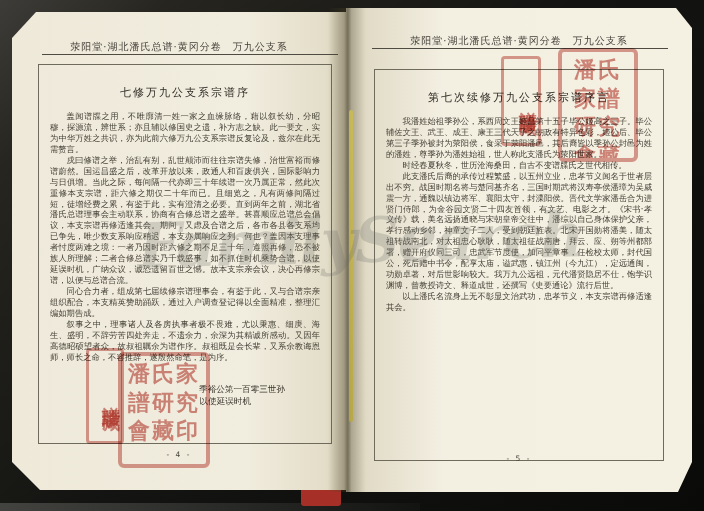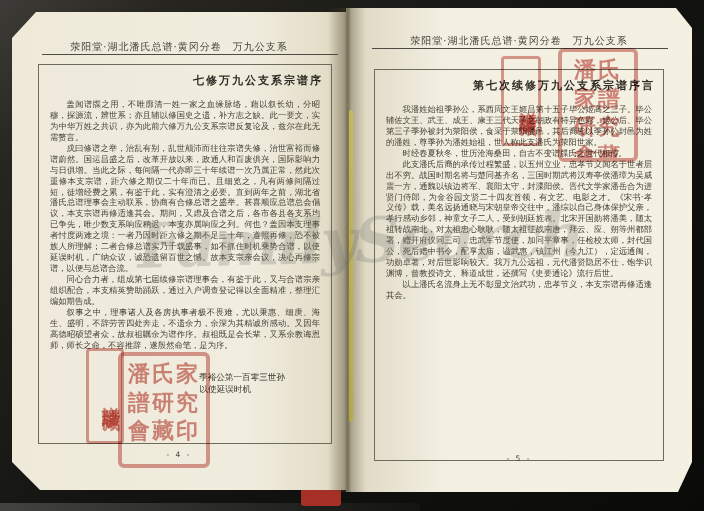--- a/index.html
+++ b/index.html
@@ -37,21 +37,21 @@
   .page-left .running-head{top:28px;}
   .page-right .running-head{top:26px;}
   .head-rule{position:absolute;height:0;border-top:1px solid #4e4b42;}
   .page-left .head-rule{top:42px;left:30px;right:8px;}
   .page-right .head-rule{top:40px;left:26px;right:24px;}
 
   .box{position:absolute;border:1px solid #6e6a5c;background:rgba(255,255,255,.03);}
   .page-left .box{top:52px;left:26px;width:292px;height:378px;}
   .page-right .box{top:61px;left:28px;width:288px;height:390px;}
 
-  .page-title{margin:8px 8px 0;text-align:right;font-size:11px;font-weight:bold;
+  .page-title{margin:20px 8px 0;text-align:center;font-size:11px;font-weight:normal;
     letter-spacing:2px;color:#2f2c25;}
   .body{margin:11px 11px 0;font-size:8.3px;line-height:1.32;text-align:justify;color:#433f34;}
   .body p{margin:0;text-indent:2em;}
   .sig{margin-top:20px;font-size:8.6px;color:#3c382e;}
   .sig div{line-height:1.5;}
   .sig .s1{text-align:right;padding-right:46px;}
   .sig .s2{text-align:right;padding-right:80px;}
   .sig .s3{text-align:right;padding-right:24px;}
   .pagenum{position:absolute;left:0;right:0;text-align:center;font-size:7.5px;
     letter-spacing:2px;color:#4a463c;}

